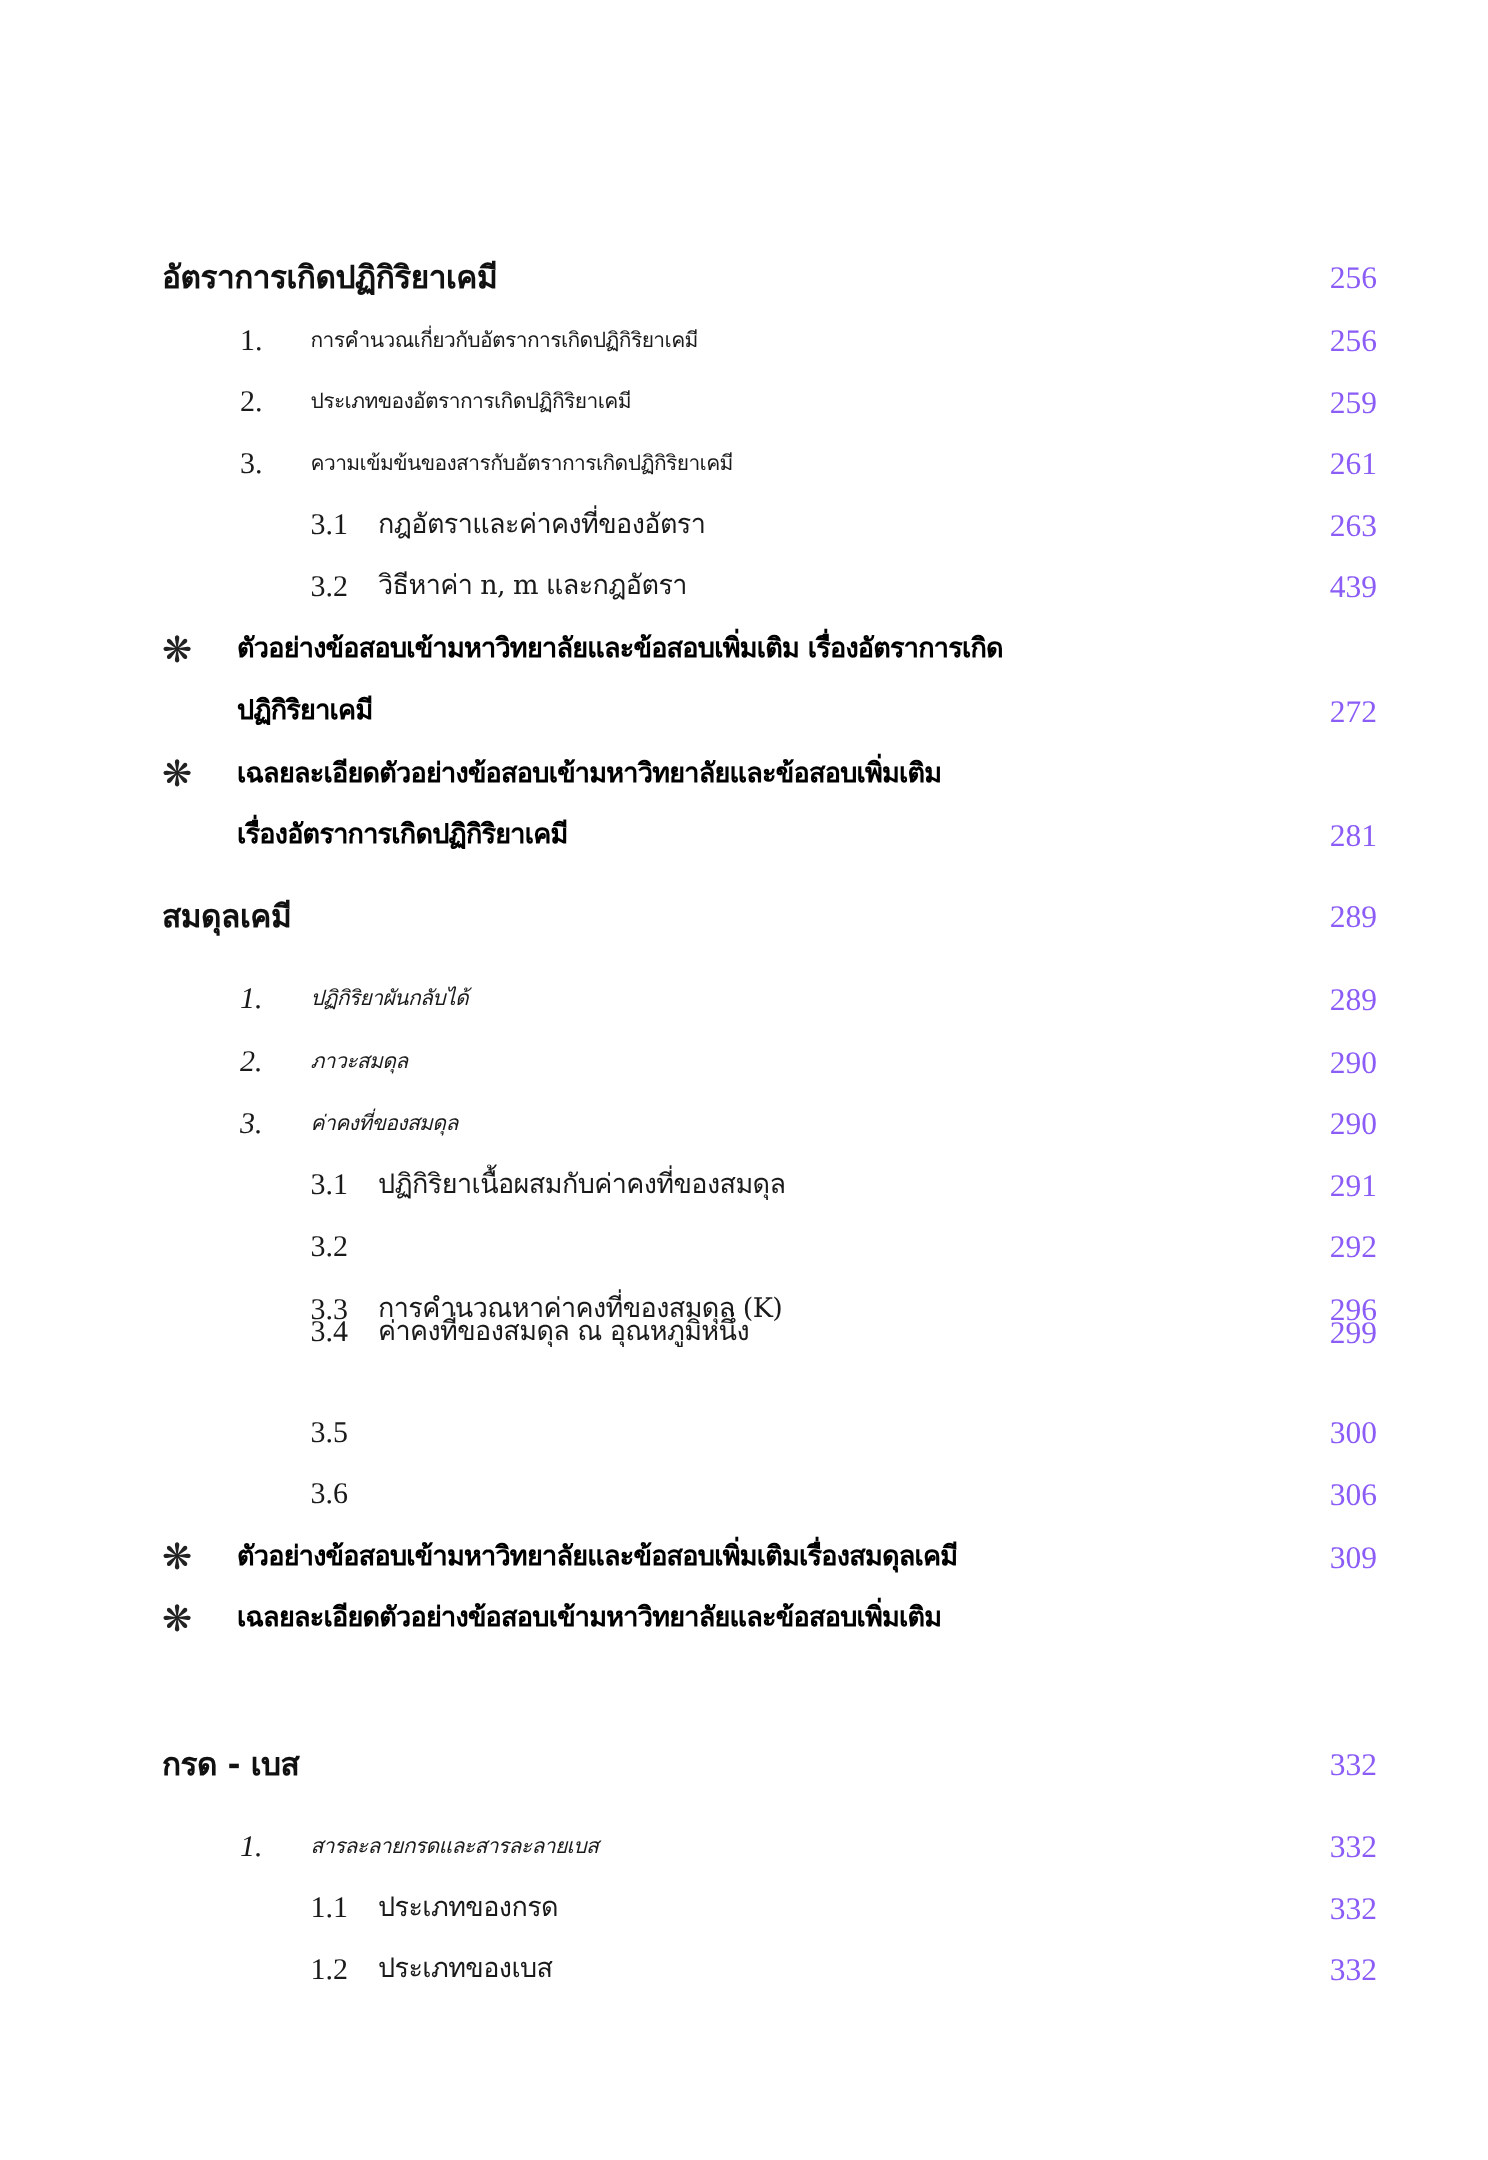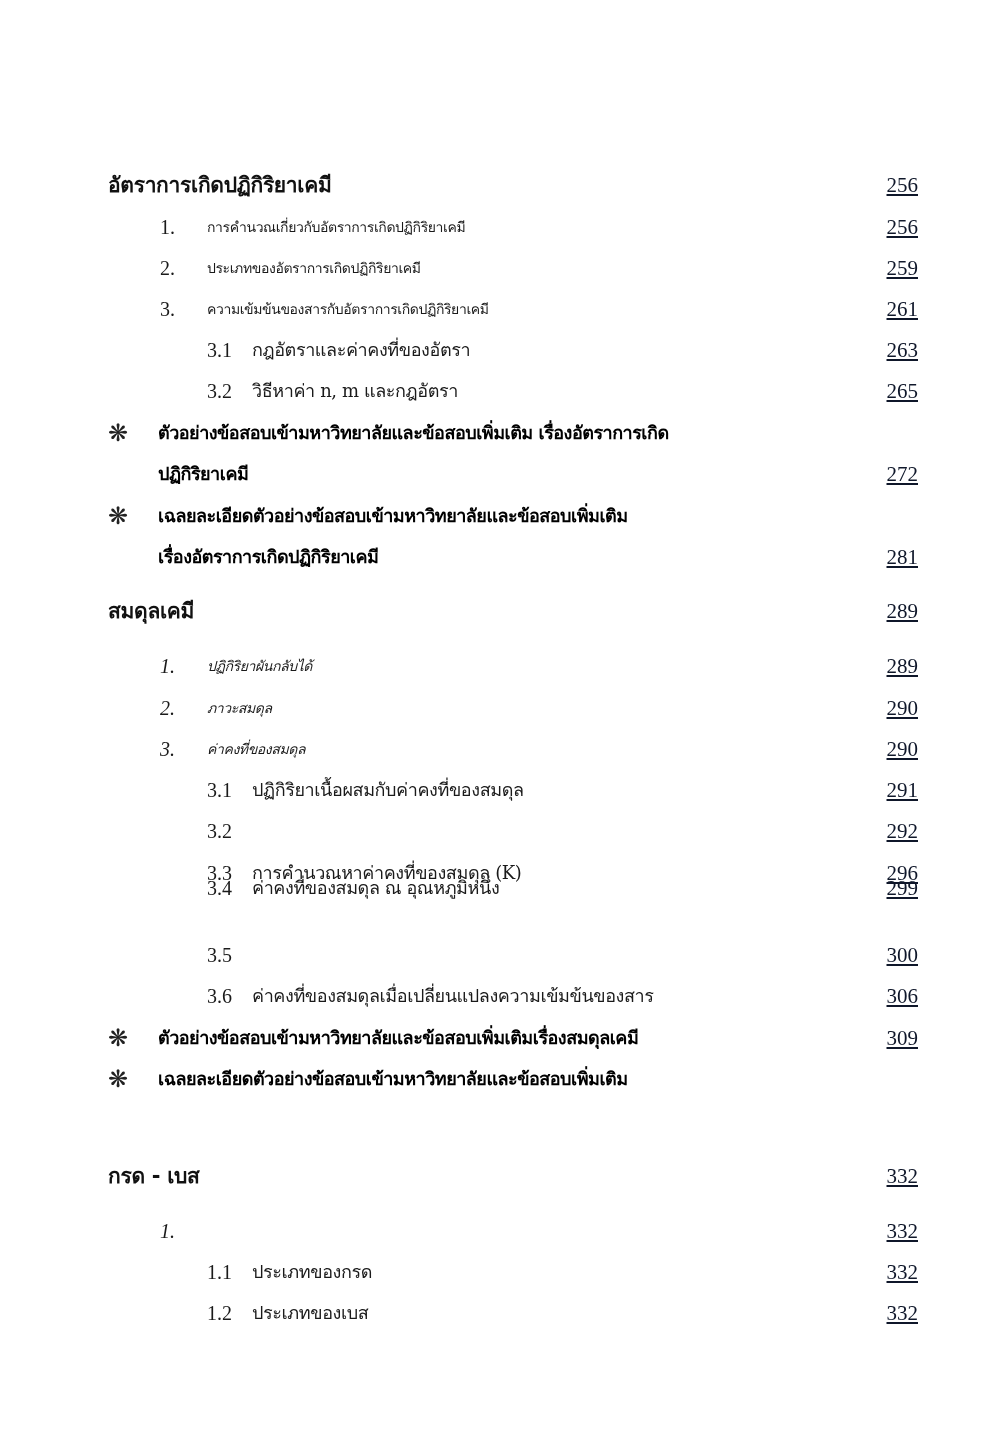--- a/index.html
+++ b/index.html
@@ -30,22 +30,21 @@
     .row .num, .row .text, .row .page-no, .row .star {
       position: absolute;
       top: 0;
       line-height: 40px;
       white-space: nowrap;
     }
     .page-no {
       right: 110px;
       font-family: "Liberation Serif", "DejaVu Serif", serif;
       font-size: 21px;
-      color: #0f172a;
-      text-decoration: underline;
+      color: #8b5cf6;
     }
     
     .row.chapter .text {
       left: 108px;
       font-family: "DejaVu Sans", "Liberation Sans", sans-serif;
       font-weight: bold;
       font-size: 21px;
       letter-spacing: -0.3px;
       color: #111;
     }
@@ -119,21 +118,21 @@
     <span class="page-no">261</span>
   </div>
   <div class="row l2" style="top:330px">
     <span class="num">3.1</span>
     <span class="text">กฎอัตราและค่าคงที่ของอัตรา</span>
     <span class="page-no">263</span>
   </div>
   <div class="row l2" style="top:371px">
     <span class="num">3.2</span>
     <span class="text">วิธีหาค่า n, m และกฎอัตรา</span>
-    <span class="page-no">265</span>
+    <span class="page-no">439</span>
   </div>
 
   <div class="row starred" style="top:413px">
     <span class="star">❋</span>
     <span class="text">ตัวอย่างข้อสอบเข้ามหาวิทยาลัยและข้อสอบเพิ่มเติม เรื่องอัตราการเกิด</span>
   </div>
   <div class="row cont" style="top:454px">
     <span class="text">ปฏิกิริยาเคมี</span>
     <span class="page-no">272</span>
   </div>
@@ -184,41 +183,41 @@
     <span class="num">3.4</span>
     <span class="text">ค่าคงที่ของสมดุล ณ อุณหภูมิหนึ่ง</span>
     <span class="page-no">299</span>
   </div>
   <div class="row l2" style="top:935px">
     <span class="num">3.5</span>
     <span class="page-no">300</span>
   </div>
   <div class="row l2" style="top:976px">
     <span class="num">3.6</span>
-    <span class="text">ค่าคงที่ของสมดุลเมื่อเปลี่ยนแปลงความเข้มข้นของสาร</span>
     <span class="page-no">306</span>
   </div>
 
   <div class="row starred" style="top:1018px">
     <span class="star">❋</span>
     <span class="text">ตัวอย่างข้อสอบเข้ามหาวิทยาลัยและข้อสอบเพิ่มเติมเรื่องสมดุลเคมี</span>
     <span class="page-no">309</span>
   </div>
   <div class="row starred" style="top:1059px">
     <span class="star">❋</span>
     <span class="text">เฉลยละเอียดตัวอย่างข้อสอบเข้ามหาวิทยาลัยและข้อสอบเพิ่มเติม</span>
   </div>
 
   <div class="row chapter" style="top:1156px">
     <span class="text">กรด - เบส</span>
     <span class="page-no">332</span>
   </div>
 
   <div class="row l1 italic" style="top:1211px">
     <span class="num">1.</span>
+    <span class="text">สารละลายกรดและสารละลายเบส</span>
     <span class="page-no">332</span>
   </div>
   <div class="row l2" style="top:1252px">
     <span class="num">1.1</span>
     <span class="text">ประเภทของกรด</span>
     <span class="page-no">332</span>
   </div>
   <div class="row l2" style="top:1293px">
     <span class="num">1.2</span>
     <span class="text">ประเภทของเบส</span>

